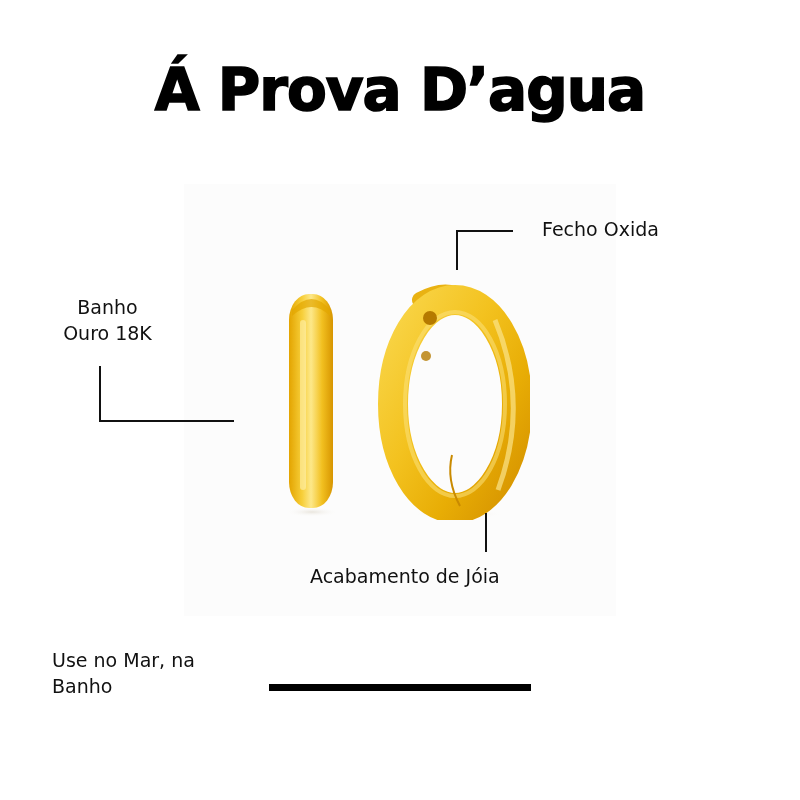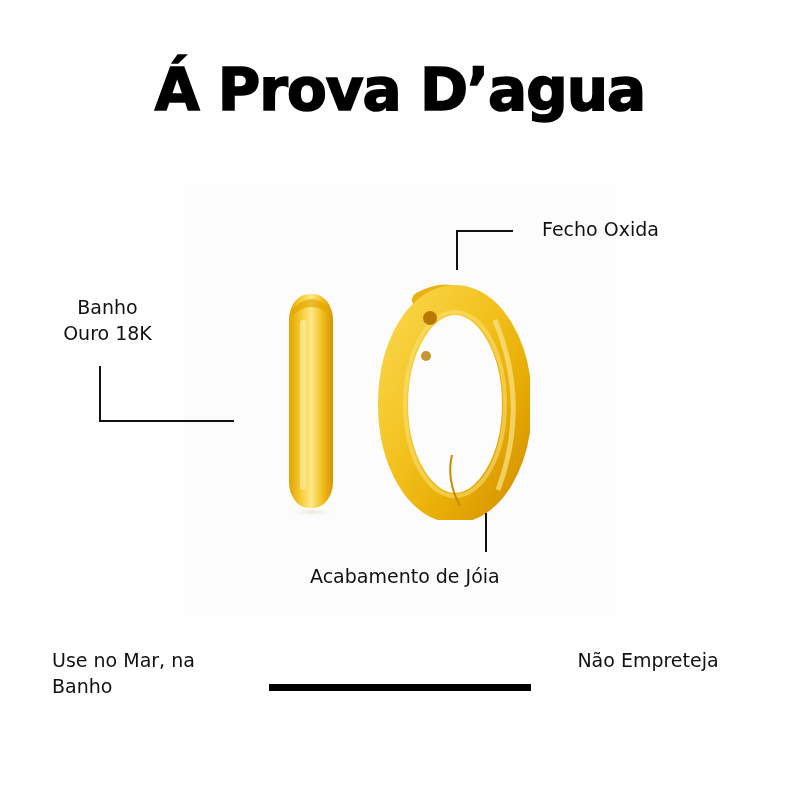--- a/index.html
+++ b/index.html
@@ -128,14 +128,13 @@
 <div class="label" style="left:294px; top:563px;margin-left:16px;">Acabamento de Jóia</div>
 
 <div class="label" style="left:52px; top:647px; width:200px; text-align:left;">
   <div>Use no Mar, na</div>
   <div>Banho</div>
 </div>
 
 <div class="line" style="left:269px; top:684px; width:262px; height:7px; background:#000;"></div>
 
 <div class="label" style="left:548px; top:647px; width:200px; text-align:center;">
-  <div>Não Empreteja</div>
 </div>
 
 </body></html>

